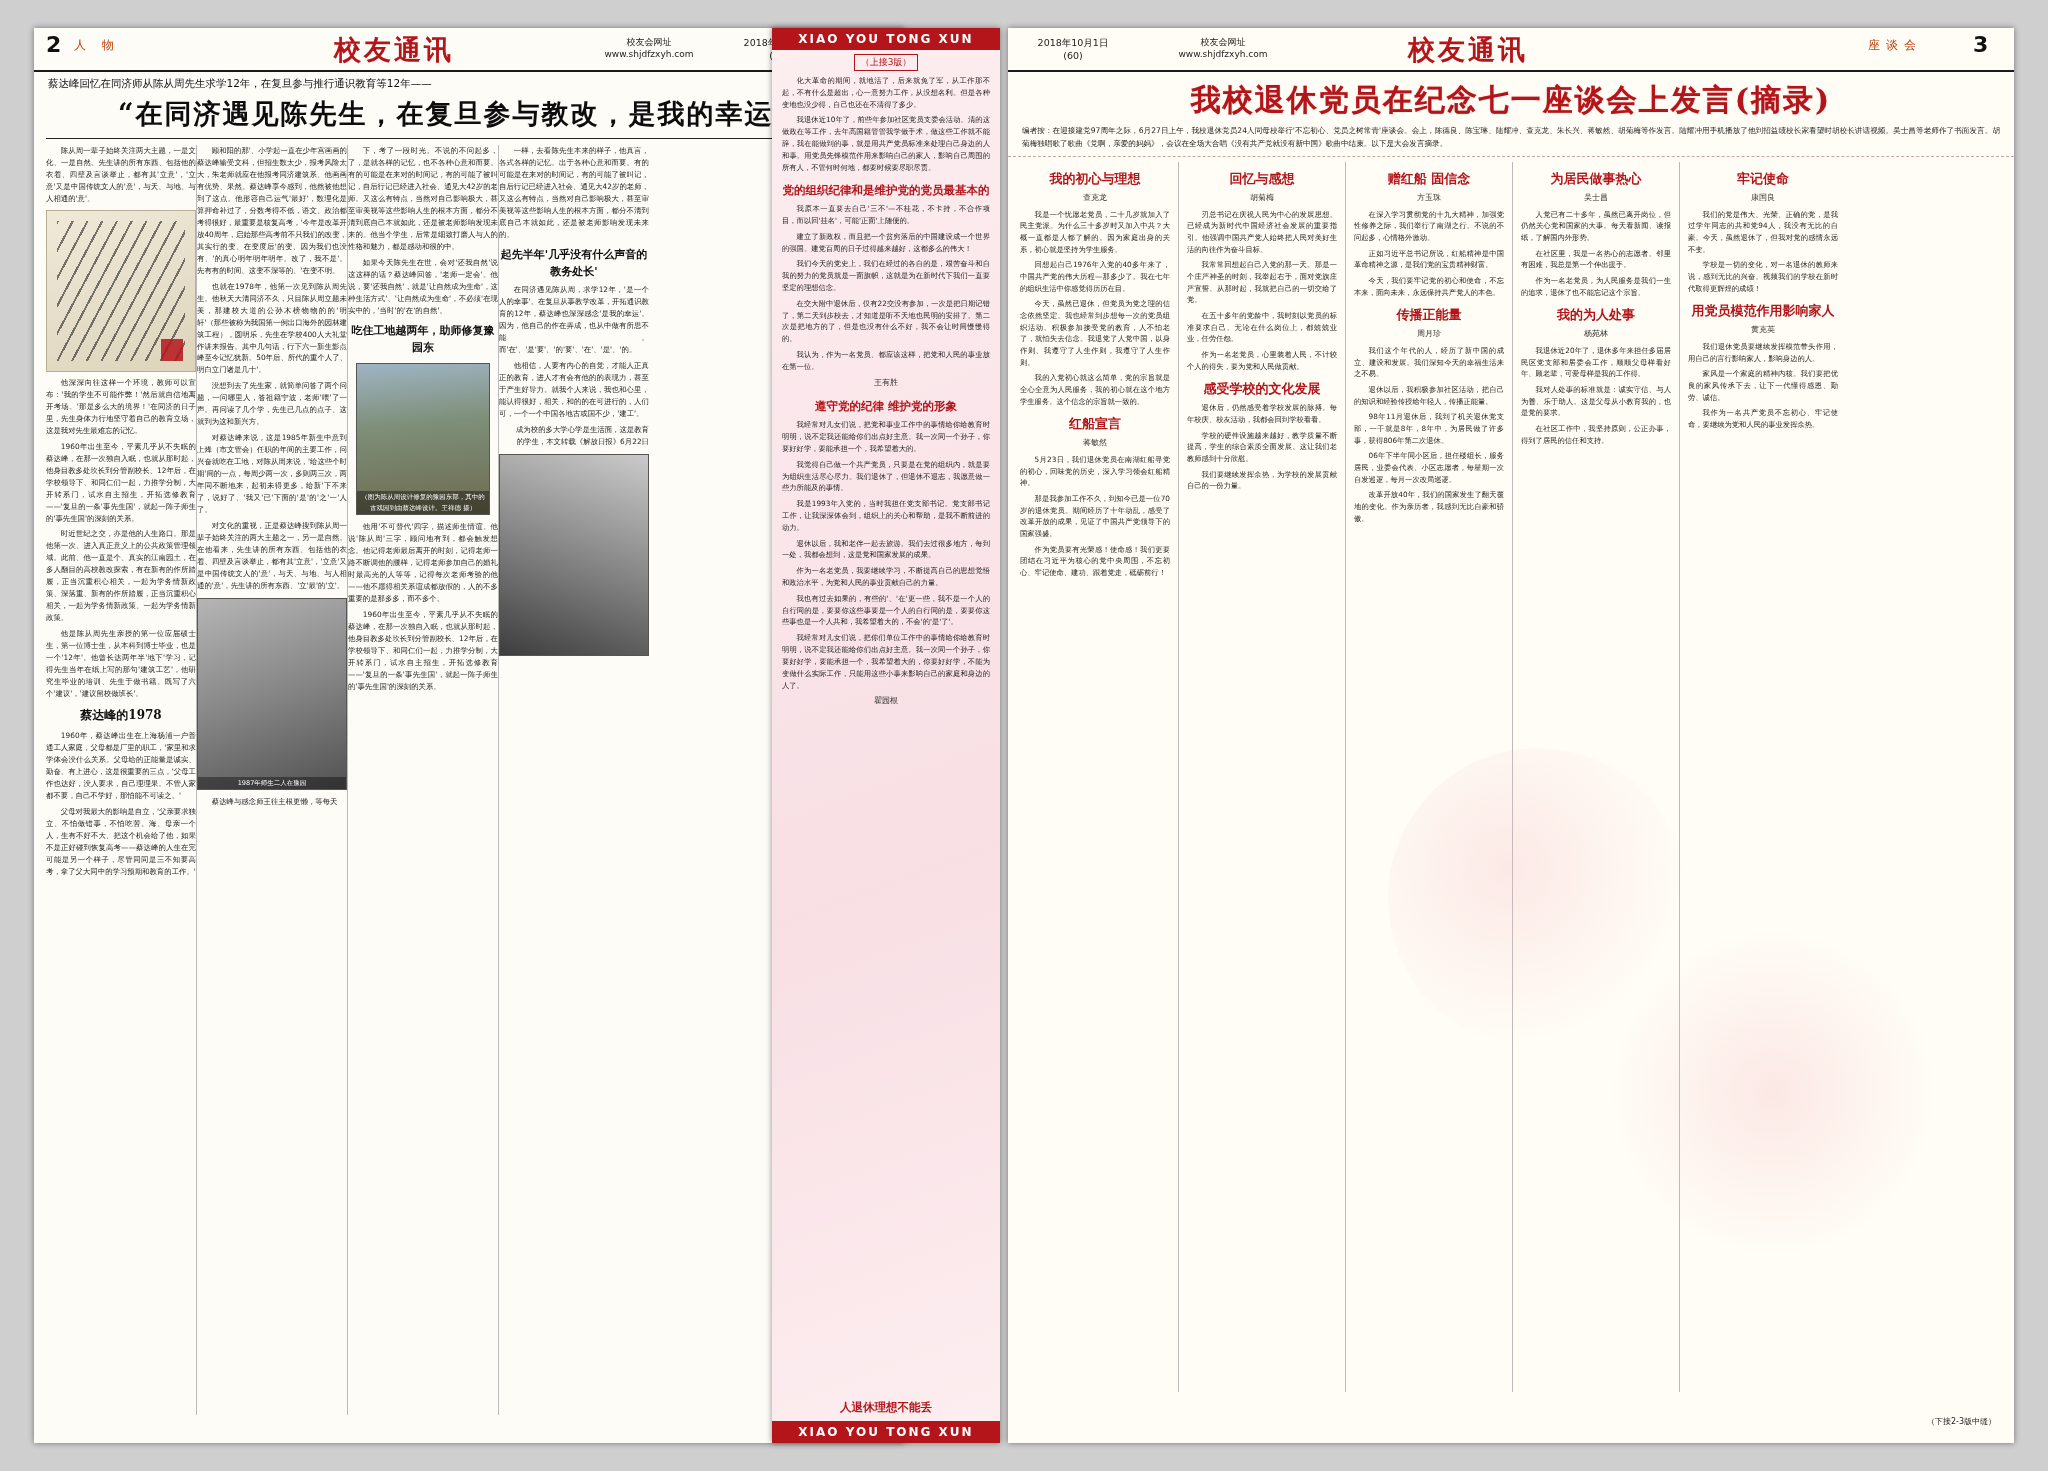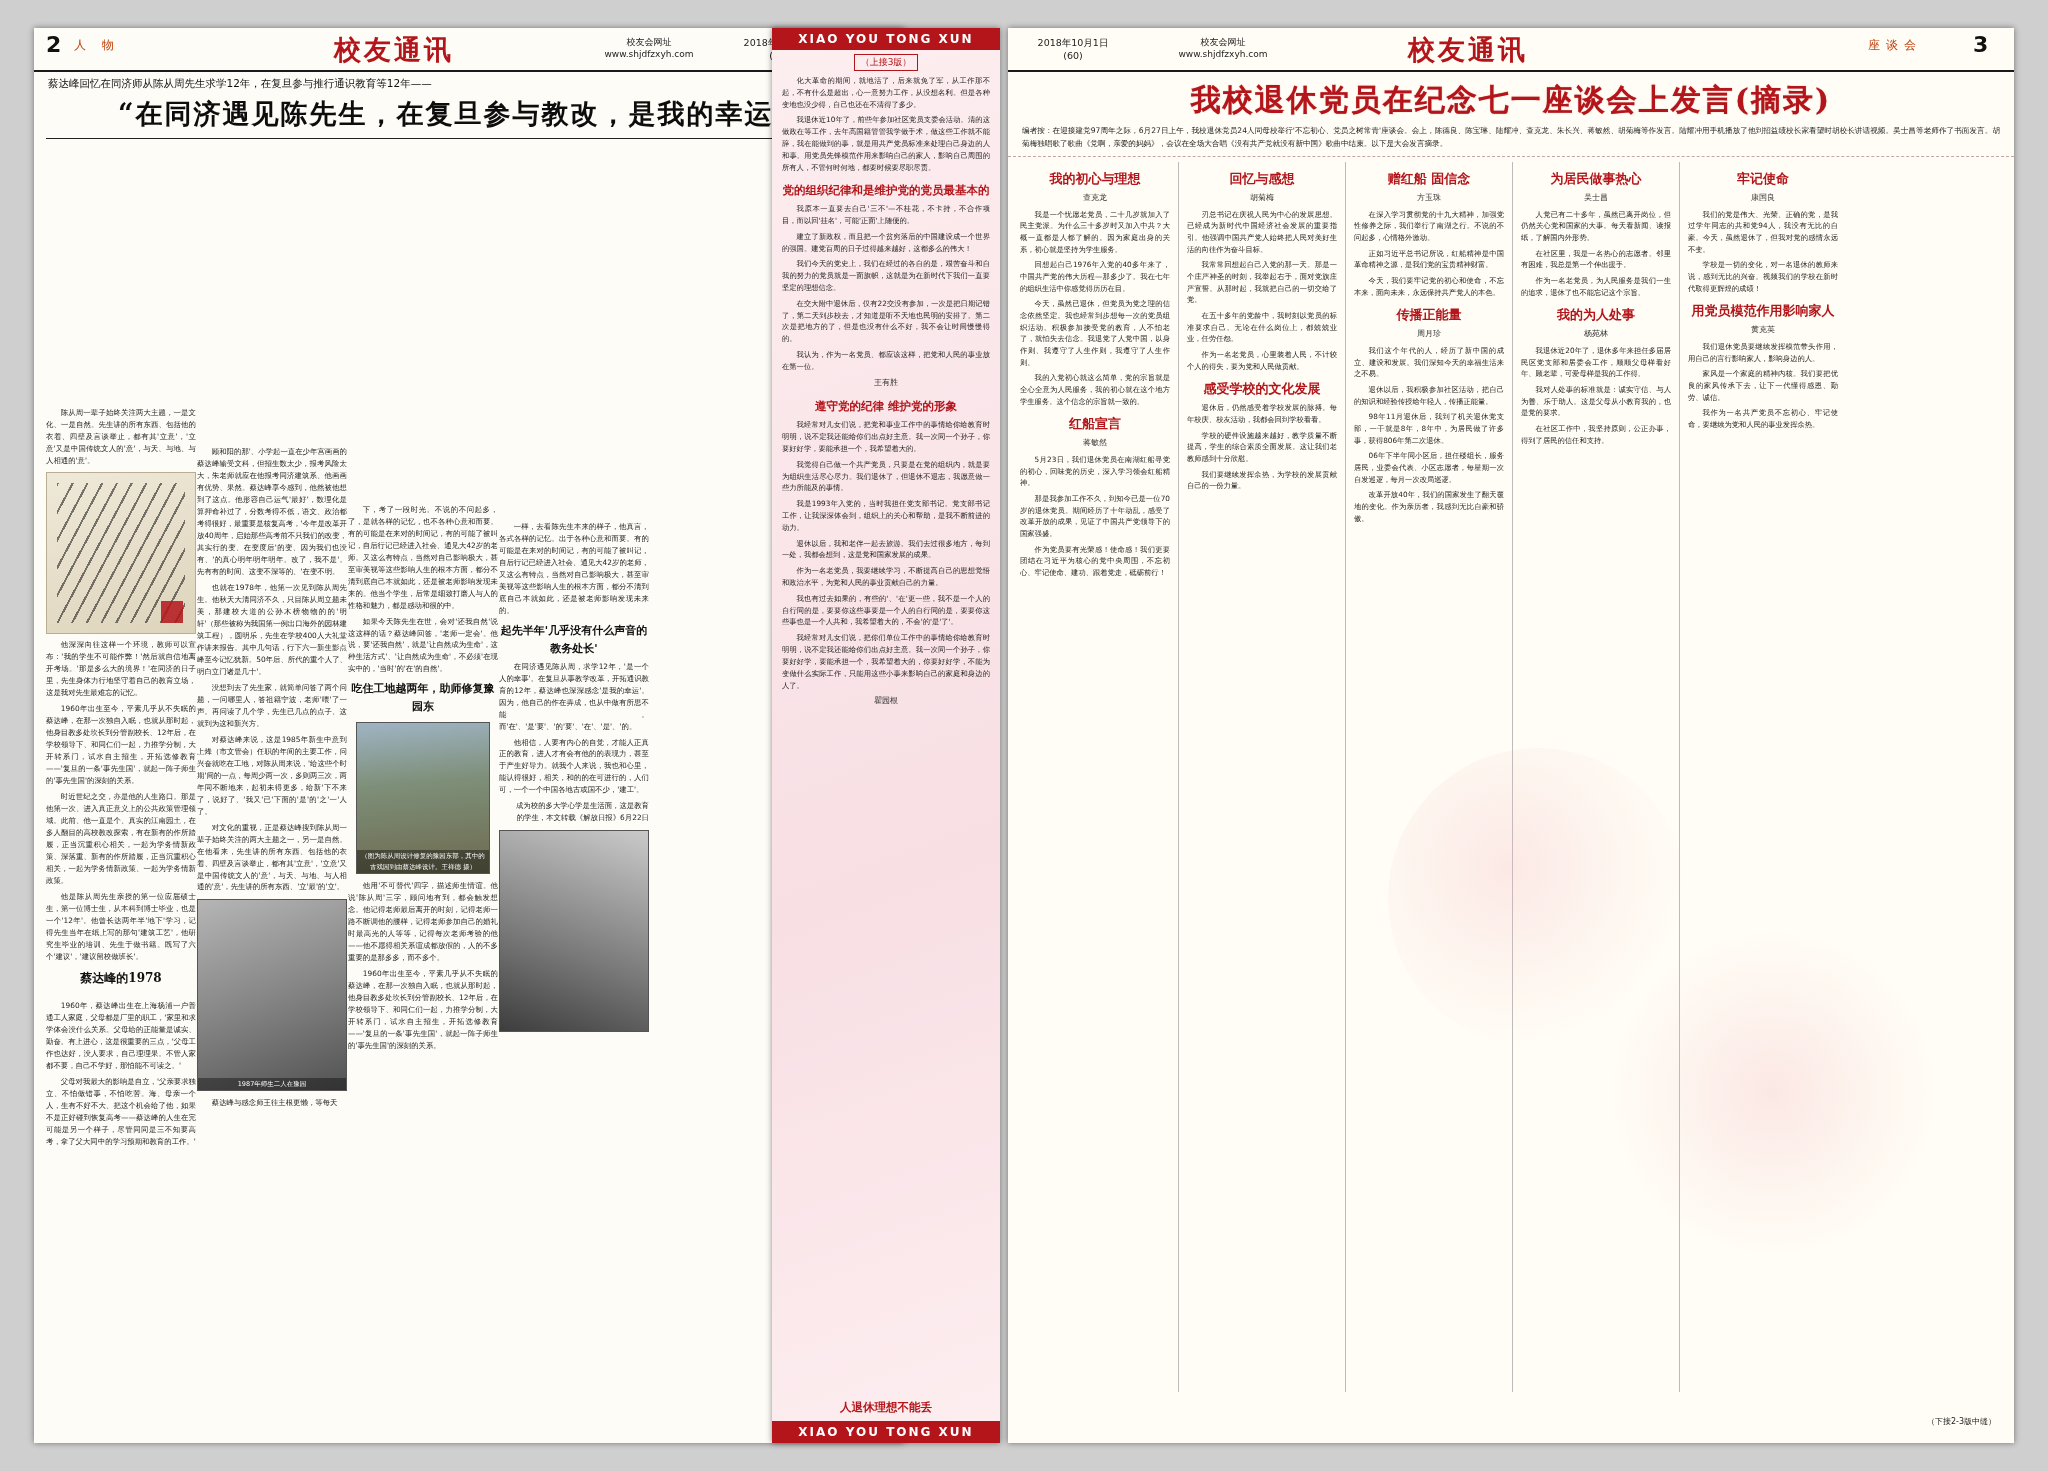--- a/index.html
+++ b/index.html
@@ -19,21 +19,21 @@
            font-family:"DejaVu Serif","Liberation Serif",serif;}
   .mh-web{position:absolute;font-size:9px;color:#222;text-align:center;line-height:1.35;}
   .mh-date{position:absolute;font-size:9.5px;color:#222;text-align:center;line-height:1.4;}
 
   
   .sub-banner{font-size:10.5px;color:#111;padding:4px 14px 2px;line-height:1.5;}
   .headline{text-align:center;font-family:"DejaVu Serif","Liberation Serif",serif;
             font-weight:bold;color:#0d0d0d;}
   .hl-left{font-size:27px;letter-spacing:2px;margin:2px 0 6px;}
 
-  .cols{display:flex;padding:0 12px;align-items:center;}
+  .cols{display:flex;padding:0 12px;}
   .col{font-size:7.4px;line-height:1.62;color:#1c1c1c;text-align:justify;
        writing-mode:horizontal-tb;}
   .col p{margin:0 0 4px;text-indent:2em;}
 
   .rule-v{width:1px;background:#bbb;}
   .hr{height:1px;background:#222;margin:6px 12px;}
 
   
   .photo{background:#8e8f86;position:relative;overflow:hidden;border:1px solid #555;}
   .photo .cap{position:absolute;left:0;right:0;bottom:0;font-size:6.5px;color:#fff;
@@ -42,21 +42,21 @@
   .ph-bw{background:linear-gradient(160deg,#b9b5ab 0%,#8b867c 50%,#55524b 100%);filter:grayscale(1);}
   .ph-bw2{background:linear-gradient(200deg,#cfcabd 0%,#7d786f 60%,#3f3d39 100%);filter:grayscale(1);}
 
   .sig{background:linear-gradient(160deg,#efe9d8,#ded4bc);border:1px solid #b9ae93;
        position:relative;}
   .sig .stamp{position:absolute;right:12px;bottom:10px;width:22px;height:22px;background:#b3151a;opacity:.85;}
   .sig .ink{position:absolute;left:10px;top:10px;right:10px;bottom:10px;
             background:repeating-linear-gradient(118deg,rgba(20,20,20,.55) 0 2px,transparent 2px 13px);}
 
   .subhead{font-family:"DejaVu Serif","Liberation Serif",serif;font-weight:bold;
-           font-size:12px;color:#111;text-align:center;margin:6px 0 12px;}
+           font-size:12px;color:#111;text-align:center;margin:6px 0 4px;}
   .minihead{font-family:"DejaVu Serif","Liberation Serif",serif;font-weight:bold;
             font-size:11px;color:#111;text-align:center;margin:5px 0 3px;}
 
   
   .strip{position:absolute;left:0;top:0;width:228px;height:100%;
          background:linear-gradient(160deg,#fdeef0,#f8dfe4 60%,#fdeef0);}
   .strip-top{background:#b3151a;color:#fff;font-size:12px;font-weight:bold;
              text-align:center;padding:4px 0;letter-spacing:2px;}
   .strip-sub{text-align:center;font-size:9px;color:#b3151a;border:1px solid #b3151a;
              display:inline-block;padding:1px 6px;margin:4px auto;}

